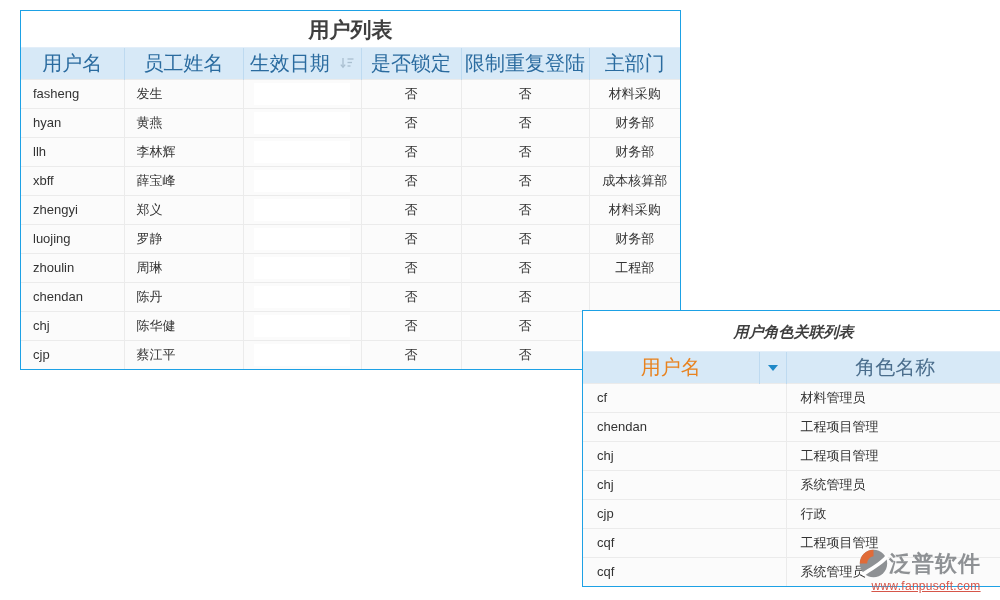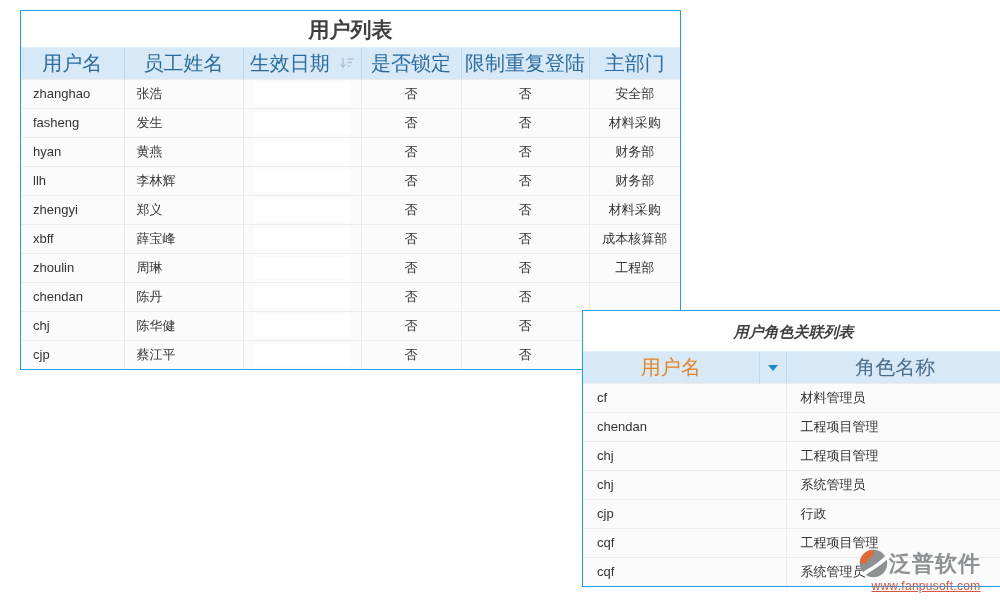--- a/index.html
+++ b/index.html
@@ -90,30 +90,20 @@
               <line x1="7.5" y1="9" x2="10.5" y2="9"></line>
             </svg>
           </th>
           <th>是否锁定</th>
           <th>限制重复登陆</th>
           <th>主部门</th>
         </tr>
       </thead>
       <tbody>
           <tr class="trow">
-    <td class="cl">zhanghao</td>
-    <td class="cl">张浩</td>
-    <td class="cc">
-      <span class="date-box"></span>
-    </td>
-    <td class="cc">否</td>
-    <td class="cc">否</td>
-    <td class="cc">安全部</td>
-  </tr>
-          <tr class="trow">
     <td class="cl">fasheng</td>
     <td class="cl">发生</td>
     <td class="cc">
       <span class="date-box"></span>
     </td>
     <td class="cc">否</td>
     <td class="cc">否</td>
     <td class="cc">材料采购</td>
   </tr>
           <tr class="trow">
@@ -130,38 +120,48 @@
     <td class="cl">llh</td>
     <td class="cl">李林辉</td>
     <td class="cc">
       <span class="date-box"></span>
     </td>
     <td class="cc">否</td>
     <td class="cc">否</td>
     <td class="cc">财务部</td>
   </tr>
           <tr class="trow">
+    <td class="cl">xbff</td>
+    <td class="cl">薛宝峰</td>
+    <td class="cc">
+      <span class="date-box"></span>
+    </td>
+    <td class="cc">否</td>
+    <td class="cc">否</td>
+    <td class="cc">成本核算部</td>
+  </tr>
+          <tr class="trow">
     <td class="cl">zhengyi</td>
     <td class="cl">郑义</td>
     <td class="cc">
       <span class="date-box"></span>
     </td>
     <td class="cc">否</td>
     <td class="cc">否</td>
     <td class="cc">材料采购</td>
   </tr>
           <tr class="trow">
-    <td class="cl">xbff</td>
-    <td class="cl">薛宝峰</td>
-    <td class="cc">
-      <span class="date-box"></span>
-    </td>
-    <td class="cc">否</td>
-    <td class="cc">否</td>
-    <td class="cc">成本核算部</td>
+    <td class="cl">luojing</td>
+    <td class="cl">罗静</td>
+    <td class="cc">
+      <span class="date-box"></span>
+    </td>
+    <td class="cc">否</td>
+    <td class="cc">否</td>
+    <td class="cc">财务部</td>
   </tr>
           <tr class="trow">
     <td class="cl">zhoulin</td>
     <td class="cl">周琳</td>
     <td class="cc">
       <span class="date-box"></span>
     </td>
     <td class="cc">否</td>
     <td class="cc">否</td>
     <td class="cc">工程部</td>

